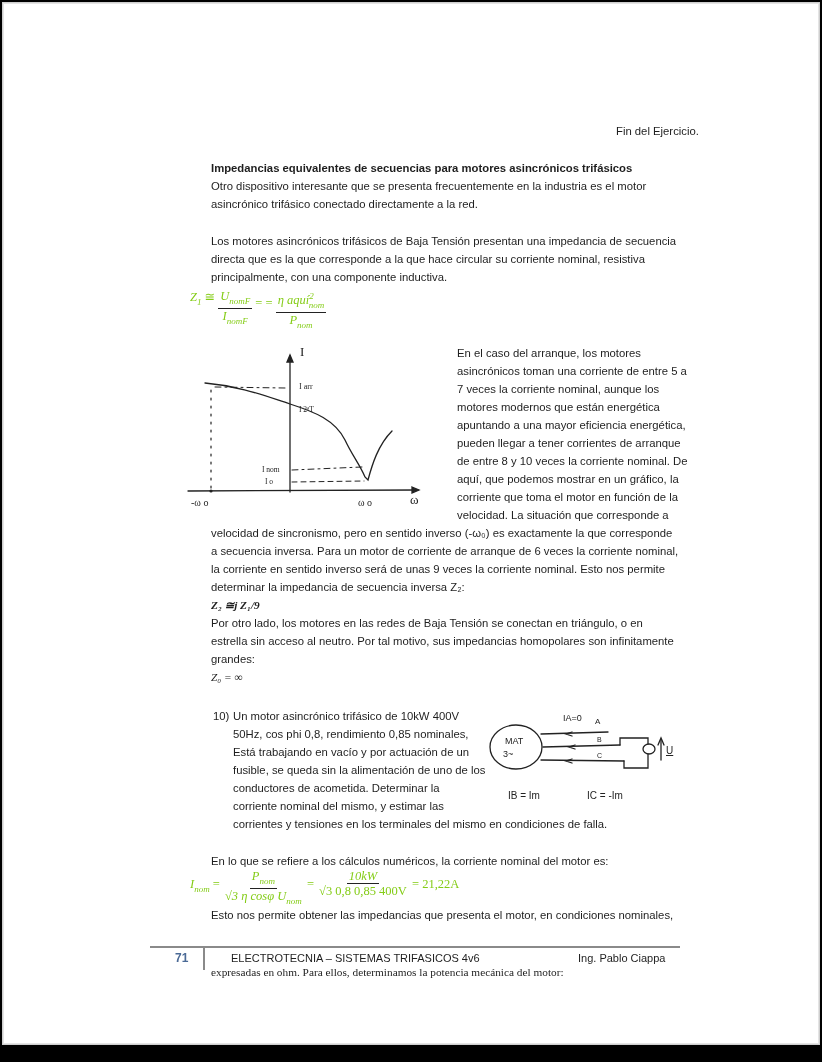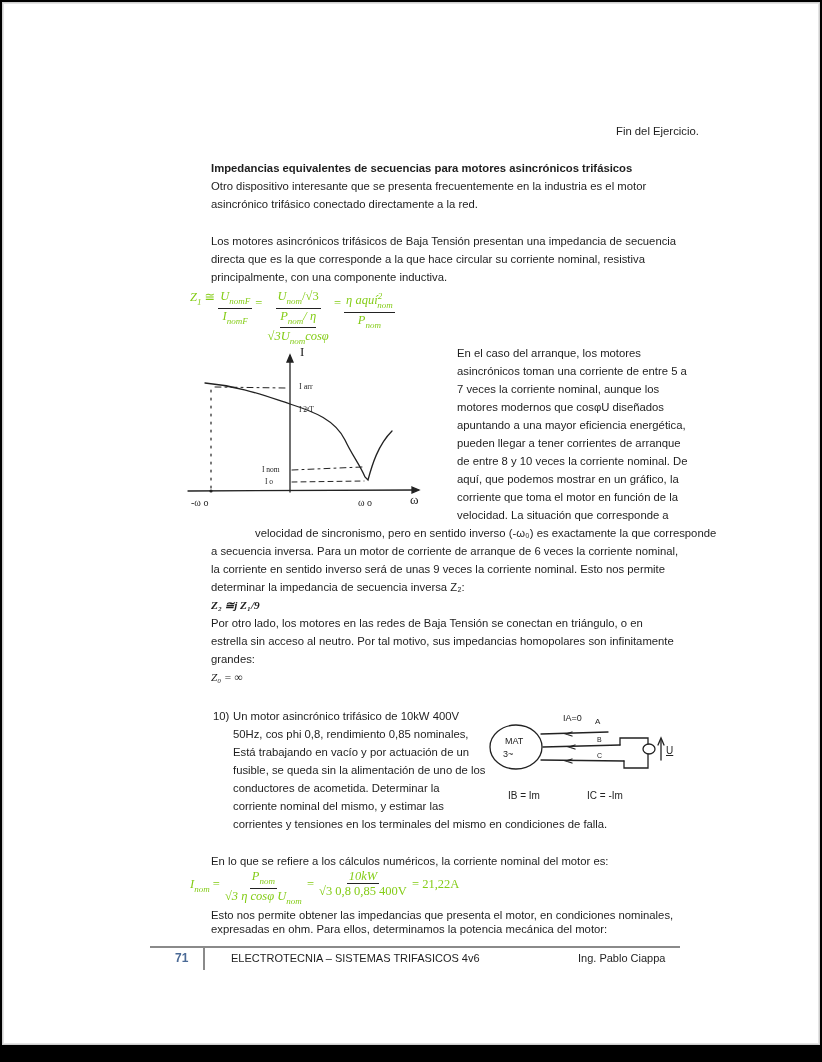--- a/index.html
+++ b/index.html
@@ -34,27 +34,20 @@
 <div class="txt" style="left:191px;top:268px;">principalmente, con una componente inductiva.</div>
 
 <div class="math" style="left:190px;top:289px;">
   <span>Z</span><sub>1</sub>
   <span style="font-style:normal">≅</span>
   <span class="frac" style="vertical-align:top;">
     <span class="num"><span>U</span><sub>nomF</sub></span>
     <span class="den"><span>I</span><sub>nomF</sub></span>
   </span>
   <span style="font-style:normal;vertical-align:top;position:relative;top:7px;">=</span>
-  <span class="frac" style="vertical-align:top;">
-    <span class="num"><span>U</span><sub>nom</sub><span style="font-style:normal">/√3</span></span>
-    <span class="den" style="display:inline-flex;flex-direction:column;align-items:center;">
-      <span style="border-bottom:1px solid #222;line-height:14px;"><span>P</span><sub>nom</sub><span>/ η</span></span>
-      <span style="line-height:16px;"><span>√3U</span><sub>nom</sub><span>cosφ</span></span>
-    </span>
-  </span>
   <span style="font-style:normal;vertical-align:top;position:relative;top:7px;">=</span>
   <span class="frac" style="vertical-align:top;">
     <span class="num"><span>η aquí</span><sup>2</sup><sub style="margin-left:-5px">nom</sub></span>
     <span class="den"><span>P</span><sub>nom</sub></span>
   </span>
 </div>
 
 <svg style="left:0;top:0;" width="822" height="1062">
   <g stroke="#222" fill="none" stroke-width="1.3" stroke-linecap="round">
     <line x1="290" y1="492" x2="290" y2="356"></line>
@@ -74,29 +67,29 @@
   <text x="262" y="472" font-family="Liberation Serif, serif" font-size="7.5" fill="#222">I nom</text>
   <text x="265" y="484" font-family="Liberation Serif, serif" font-size="7.5" fill="#222">I o</text>
   <text x="191" y="506" font-family="Liberation Serif, serif" font-size="10" fill="#222">-ω o</text>
   <text x="358" y="506" font-family="Liberation Serif, serif" font-size="10" fill="#222">ω o</text>
   <text x="410" y="504" font-family="Liberation Serif, serif" font-size="13" fill="#222">ω</text>
 </svg>
 
 <div class="txt" style="left:437px;top:344px;">En el caso del arranque, los motores</div>
 <div class="txt" style="left:437px;top:362px;">asincrónicos toman una corriente de entre 5 a</div>
 <div class="txt" style="left:437px;top:380px;">7 veces la corriente nominal, aunque los</div>
-<div class="txt" style="left:437px;top:398px;">motores modernos que cosφU diseñados</div>
+<div class="txt" style="left:437px;top:398px;">motores modernos que están energética</div>
 <div class="txt" style="left:437px;top:416px;">apuntando a una mayor eficiencia energética,</div>
 <div class="txt" style="left:437px;top:434px;">pueden llegar a tener corrientes de arranque</div>
 <div class="txt" style="left:437px;top:452px;">de entre 8 y 10 veces la corriente nominal. De</div>
 <div class="txt" style="left:437px;top:470px;">aquí, que podemos mostrar en un gráfico, la</div>
 <div class="txt" style="left:437px;top:488px;">corriente que toma el motor en función de la</div>
 <div class="txt" style="left:437px;top:506px;">velocidad. La situación que corresponde a</div>
 
-<div class="txt" style="left:191px;top:524px;margin-left:44px;">velocidad de sincronismo, pero en sentido inverso (-ω₀) es exactamente la que corresponde</div>
+<div class="txt" style="left:191px;top:524px;">velocidad de sincronismo, pero en sentido inverso (-ω₀) es exactamente la que corresponde</div>
 <div class="txt" style="left:191px;top:542px;">a secuencia inversa. Para un motor de corriente de arranque de 6 veces la corriente nominal,</div>
 <div class="txt" style="left:191px;top:560px;">la corriente en sentido inverso será de unas 9 veces la corriente nominal. Esto nos permite</div>
 <div class="txt" style="left:191px;top:578px;">determinar la impedancia de secuencia inversa Z₂:</div>
 <div class="txt bold" style="left:191px;top:596px;font-family:'Liberation Serif',serif;font-style:italic;">Z₂ ≅j Z₁/9</div>
 
 <div class="txt" style="left:191px;top:614px;">Por otro lado, los motores en las redes de Baja Tensión se conectan en triángulo, o en</div>
 <div class="txt" style="left:191px;top:632px;">estrella sin acceso al neutro. Por tal motivo, sus impedancias homopolares son infinitamente</div>
 <div class="txt" style="left:191px;top:650px;">grandes:</div>
 <div class="txt" style="left:191px;top:668px;font-family:'Liberation Serif',serif;font-style:italic;">Z₀ = ∞</div>
 
@@ -146,19 +139,19 @@
   </span>
   <span style="font-style:normal;vertical-align:top;position:relative;top:8px;">=</span>
   <span class="frac" style="vertical-align:top;">
     <span class="num">10kW</span>
     <span class="den" style="font-style:normal;">√3 0,8 0,85 400V</span>
   </span>
   <span style="font-style:normal;vertical-align:top;position:relative;top:8px;">= 21,22A</span>
 </div>
 
 <div class="txt" style="left:191px;top:906px;">Esto nos permite obtener las impedancias que presenta el motor, en condiciones nominales,</div>
-<div class="txt" style="left:191px;top:920px;">expresadas en ohm. Para ellos, determinamos la potencia mecánica del motor:</div>
+<div class="txt" style="left:191px;top:963px;font-family:Liberation Serif, serif;">expresadas en ohm. Para ellos, determinamos la potencia mecánica del motor:</div>
 
 <div class="footer-line"></div>
 <div class="footer-vbar"></div>
 <div class="pagenum" style="color: rgb(75, 106, 150);">71</div>
 <div class="txt" style="left:211px;top:949px;font-size:11px;">ELECTROTECNIA – SISTEMAS TRIFASICOS 4v6</div>
 <div class="txt" style="left:558px;top:949px;font-size:11px;">Ing. Pablo Ciappa</div>
 
 </body></html>

